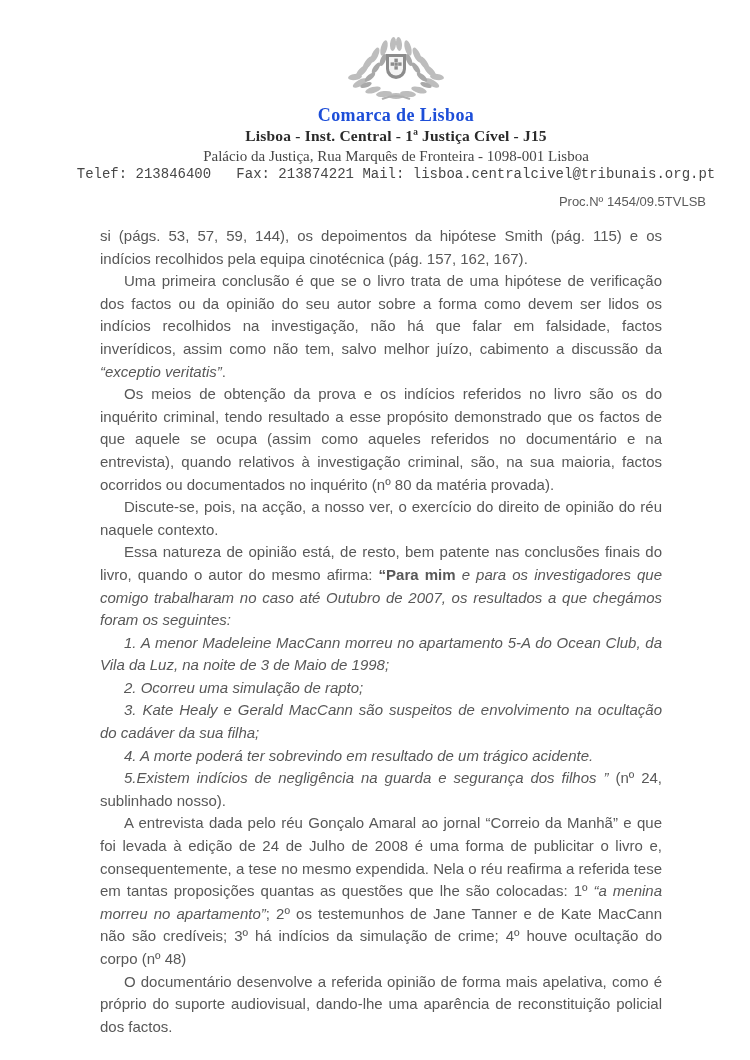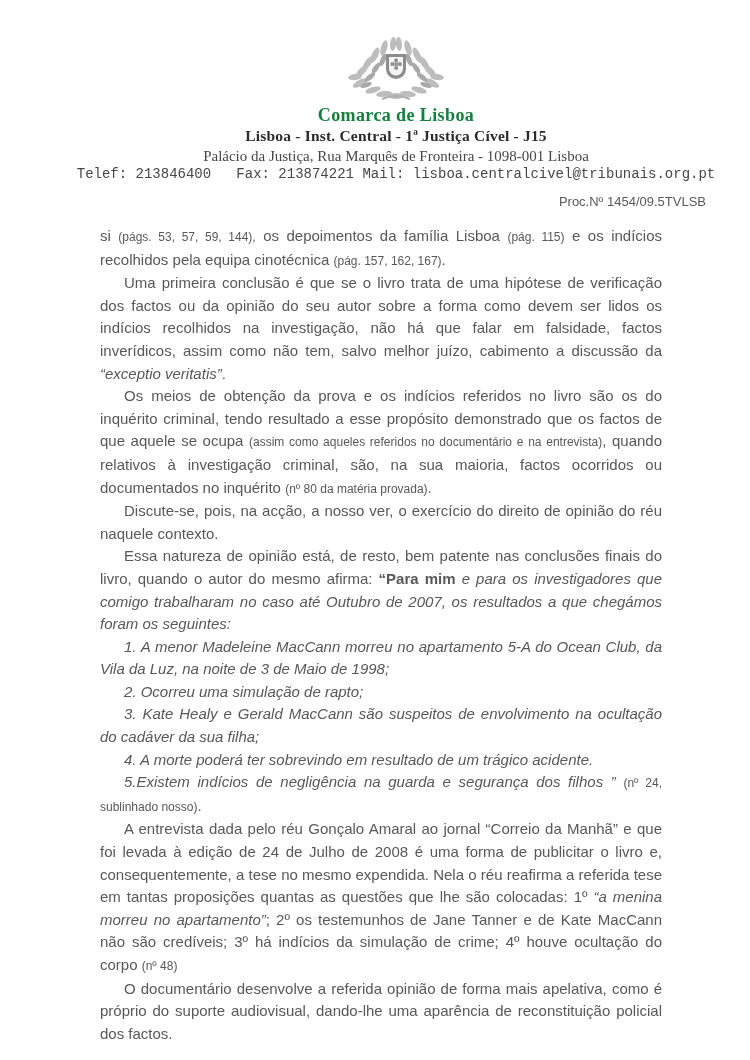--- a/index.html
+++ b/index.html
@@ -5,21 +5,21 @@
   html,body{margin:0;padding:0;background:#e8e8e8;}
   .page{
     width:750px;height:1060px;margin:0 auto;background:#ffffff;
     font-family:"Liberation Sans",sans-serif;position:relative;
     box-sizing:border-box;overflow:hidden;
   }
   .header{padding-top:33px;margin-left:42px;text-align:center;}
   .crest{display:block;margin:0 auto;}
   .court-name{
     font-family:"Liberation Serif",serif;font-weight:700;
-    font-size:18px;color:#15803d;margin-top:2px;letter-spacing:.4px;
+    font-size:18px;color:#1d4ed8;margin-top:2px;letter-spacing:.4px;
   }
   .court-section{
     font-family:"Liberation Serif",serif;font-weight:700;
     font-size:15.5px;color:#2b2b2b;margin-top:1px;letter-spacing:.2px;
   }
   .address{
     font-family:"Liberation Serif",serif;font-size:15px;color:#474747;margin-top:3px;
   }
   .contacts{
     font-family:Liberation Mono, monospace;font-size:14px;color:#474747;margin-top:1px;
@@ -29,21 +29,21 @@
     padding-right:44px;margin-top:12px;
   }
   .doc-body{
     padding:16px 88px 0 100px;
     font-size:15px;line-height:22.6px;color:#585858;
     text-align:justify;
   }
   .para{margin:0;}
   .para.indent{text-indent:24px;}
   .run-n{}
-  .run-s{font-size:12px;}
+  .run-s{font-size:15px;}
   .run-i{font-style:italic;}
   .run-bi{font-weight:700;}
 </style>
 </head>
 <body>
 
 <div class="page">
 
   <div class="header">
     <svg class="crest" width="112" height="70" viewBox="0 0 112 70" aria-hidden="true">
@@ -93,21 +93,21 @@
     </svg>
     <div class="court-name">Comarca de Lisboa</div>
     <div class="court-section">Lisboa - Inst. Central - 1ª Justiça Cível - J15</div>
     <div class="address">Palácio da Justiça, Rua Marquês de Fronteira - 1098-001 Lisboa</div>
     <div class="contacts">Telef: 213846400 &nbsp; Fax: 213874221 Mail: lisboa.centralcivel@tribunais.org.pt</div>
   </div>
 
   <div class="proc-line">Proc.Nº 1454/09.5TVLSB</div>
 
   <div class="doc-body">
-      <p class="para"><span class="run-n">si </span><span class="run-s">(págs. 53, 57, 59, 144),</span><span class="run-n"> os depoimentos da família Lisboa </span><span class="run-s">(pág. 115)</span><span class="run-n"> e os indícios recolhidos pela equipa cinotécnica </span><span class="run-s">(pág. 157, 162, 167)</span><span class="run-n">.</span></p>
+      <p class="para"><span class="run-n">si </span><span class="run-s">(págs. 53, 57, 59, 144),</span><span class="run-n"> os depoimentos da hipótese Smith </span><span class="run-s">(pág. 115)</span><span class="run-n"> e os indícios recolhidos pela equipa cinotécnica </span><span class="run-s">(pág. 157, 162, 167)</span><span class="run-n">.</span></p>
       <p class="para indent"><span class="run-n">Uma primeira conclusão é que se o livro trata de uma hipótese de verificação dos factos ou da opinião do seu autor sobre a forma como devem ser lidos os indícios recolhidos na investigação, não há que falar em falsidade, factos inverídicos, assim como não tem, salvo melhor juízo, cabimento a discussão da </span><span class="run-i">“exceptio veritatis”</span><span class="run-n">.</span></p>
       <p class="para indent"><span class="run-n">Os meios de obtenção da prova e os indícios referidos no livro são os do inquérito criminal, tendo resultado a esse propósito demonstrado que os factos de que aquele se ocupa </span><span class="run-s">(assim como aqueles referidos no documentário e na entrevista)</span><span class="run-n">, quando relativos à investigação criminal, são, na sua maioria, factos ocorridos ou documentados no inquérito </span><span class="run-s">(nº 80 da matéria provada)</span><span class="run-n">.</span></p>
       <p class="para indent"><span class="run-n">Discute-se, pois, na acção, a nosso ver, o exercício do direito de opinião do réu naquele contexto.</span></p>
       <p class="para indent"><span class="run-n">Essa natureza de opinião está, de resto, bem patente nas conclusões finais do livro, quando o autor do mesmo afirma: </span><span class="run-bi">“Para mim</span><span class="run-i"> e para os investigadores que comigo trabalharam no caso até Outubro de 2007, os resultados a que chegámos foram os seguintes:</span></p>
       <p class="para indent"><span class="run-i">1. A menor Madeleine MacCann morreu no apartamento 5-A do Ocean Club, da Vila da Luz, na noite de 3 de Maio de 1998;</span></p>
       <p class="para indent"><span class="run-i">2. Ocorreu uma simulação de rapto;</span></p>
       <p class="para indent"><span class="run-i">3. Kate Healy e Gerald MacCann são suspeitos de envolvimento na ocultação do cadáver da sua filha;</span></p>
       <p class="para indent"><span class="run-i">4. A morte poderá ter sobrevindo em resultado de um trágico acidente.</span></p>
       <p class="para indent"><span class="run-i">5.Existem indícios de negligência na guarda e segurança dos filhos ” </span><span class="run-s">(nº 24, sublinhado nosso)</span><span class="run-n">.</span></p>
       <p class="para indent"><span class="run-n">A entrevista dada pelo réu Gonçalo Amaral ao jornal “Correio da Manhã” e que foi levada à edição de 24 de Julho de 2008 é uma forma de publicitar o livro e, consequentemente, a tese no mesmo expendida. Nela o réu reafirma a referida tese em tantas proposições quantas as questões que lhe são colocadas: 1º </span><span class="run-i">“a menina morreu no apartamento”</span><span class="run-n">; 2º os testemunhos de Jane Tanner e de Kate MacCann não são credíveis; 3º há indícios da simulação de crime; 4º houve ocultação do corpo </span><span class="run-s">(nº 48)</span></p>

